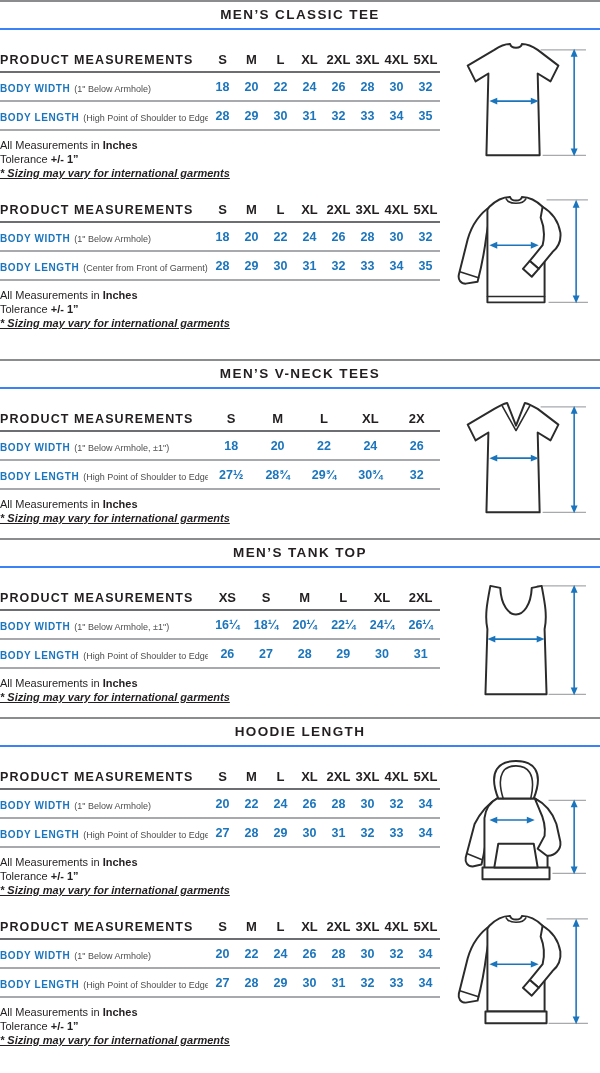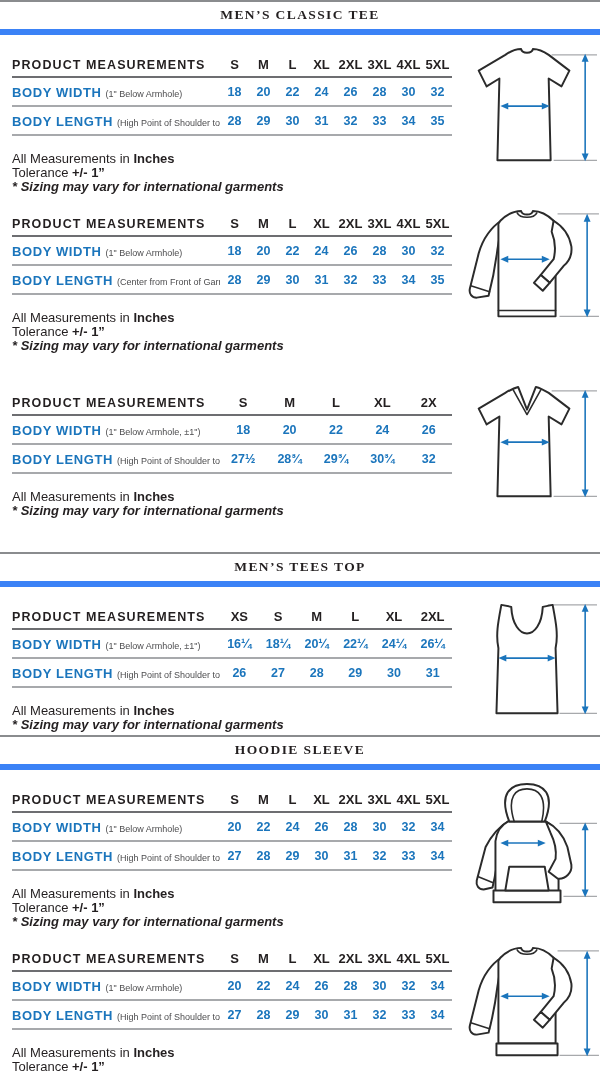--- a/index.html
+++ b/index.html
@@ -1,36 +1,36 @@
 <!DOCTYPE html>
 <html><head>
 <meta charset="utf-8">
 <style>
   html,body{margin:0;padding:0;background:#fff;}
   body{width:600px;font-family:"Liberation Sans", sans-serif;color:#231F20;}
   .doc{width:600px;}
   .panel{box-sizing:border-box;min-height:179px;}
-  .title-band{border-top:2px solid #8A8C8E;border-bottom:6px solid #3b82f6;padding:5px 14px 6px;font-family:Liberation Serif, serif;}
+  .title-band{border-top:2px solid #8A8C8E;border-bottom:2px solid #3b82f6;padding:5px 14px 6px;}
   .title{margin:0;text-align:center;font-size:13.5px;font-weight:700;letter-spacing:1.4px;}
-  .content{display:flex;padding:8px 8px 0 12px;}
+  .content{display:flex;padding:8px 8px 0 0;}
   .left{flex:0 0 440px;width:440px;padding-top:14px;}
   .size-table{width:100%;border-collapse:collapse;table-layout:fixed;}
   .size-table th:first-child{width:208px;}
   .size-table thead th{padding:0 0 4px;border-bottom:2.5px solid #6D6E71;vertical-align:bottom;}
   th.pm{text-align:left;font-size:12.5px;font-weight:700;letter-spacing:1.1px;white-space:nowrap;}
   th.size-th{font-size:13px;font-weight:700;text-align:center;}
   .size-table tbody td{border-bottom:2px solid #A7A9AC;padding:5px 0 4px;}
   .label-td{white-space:nowrap;overflow:hidden;}
-  .row-label{color:#1B75BC;font-weight:700;font-size:13px;letter-spacing:0.6px;}
+  .row-label{color:#1B75BC;font-weight:700;font-size:10px;letter-spacing:0.6px;}
   .row-note{color:#4D4D4F;font-size:9px;margin-left:4px;}
   .val-td{color:#1B75BC;font-weight:700;font-size:12.5px;text-align:center;}
-  .footnotes{margin-top:16px;font-size:13px;line-height:14px;}
+  .footnotes{margin-top:7px;font-size:11px;line-height:14px;}
   .footnote{white-space:nowrap;}
   .fn-bold{font-weight:700;}
-  .footnote.italic{font-style:italic;font-weight:700;}
+  .footnote.italic{font-style:italic;font-weight:700;text-decoration:underline;}
   .right{flex:1;display:flex;justify-content:center;align-items:flex-start;padding-top:2px;}
   svg.garment{width:150px;height:138px;}
   .garment .outline{fill:#fff;stroke:#2B2B2B;stroke-width:2;stroke-linejoin:round;stroke-linecap:round;}
   .garment .line{fill:none;stroke:#2B2B2B;stroke-width:1.6;stroke-linejoin:round;stroke-linecap:round;}
   .garment .ext path{fill:none;stroke:#A7A9AC;stroke-width:1.2;}
   .garment .arrow line{stroke:#1B75BC;stroke-width:1.6;}
   .garment .arrow polygon{fill:#1B75BC;stroke:none;}
 </style>
 </head>
 <body>
@@ -179,20 +179,23 @@
       <line x1="136" y1="16" x2="136" y2="109"></line>
       <polygon points="136,10 132.5,18 139.5,18"></polygon>
               <polygon points="136,115 132.5,107 139.5,107"></polygon>
     </g>
   </svg>
 </div>
     </div>
   </section>
 
   <section class="panel">
+    <div class="title-band">
+      <h2 class="title">MEN’S V-NECK TEES</h2>
+    </div>
     <div class="content">
       <div class="left">
         <table class="size-table">
           <thead>
             <tr>
               <th class="pm">PRODUCT MEASUREMENTS</th>
             <th class="size-th">S</th>
                 <th class="size-th">M</th>
                 <th class="size-th">L</th>
                 <th class="size-th">XL</th>
@@ -241,21 +244,21 @@
       <polygon points="134,7 130.5,15 137.5,15"></polygon>
               <polygon points="134,116 130.5,108 137.5,108"></polygon>
     </g>
   </svg>
 </div>
     </div>
   </section>
 
   <section class="panel">
     <div class="title-band">
-      <h2 class="title">MEN’S TEES TOP</h2>
+      <h2 class="title">MEN’S TANK TOP</h2>
     </div>
     <div class="content">
       <div class="left">
         <table class="size-table">
           <thead>
             <tr>
               <th class="pm">PRODUCT MEASUREMENTS</th>
             <th class="size-th">XS</th>
                 <th class="size-th">S</th>
                 <th class="size-th">M</th>
@@ -307,21 +310,21 @@
       <polygon points="134,7 130.5,15 137.5,15"></polygon>
               <polygon points="134,119 130.5,111 137.5,111"></polygon>
     </g>
   </svg>
 </div>
     </div>
   </section>
 
   <section class="panel">
     <div class="title-band">
-      <h2 class="title">HOODIE SLEEVE</h2>
+      <h2 class="title">HOODIE LENGTH</h2>
     </div>
     <div class="content">
       <div class="left">
         <table class="size-table">
           <thead>
             <tr>
               <th class="pm">PRODUCT MEASUREMENTS</th>
             <th class="size-th">S</th>
                 <th class="size-th">M</th>
                 <th class="size-th">L</th>

